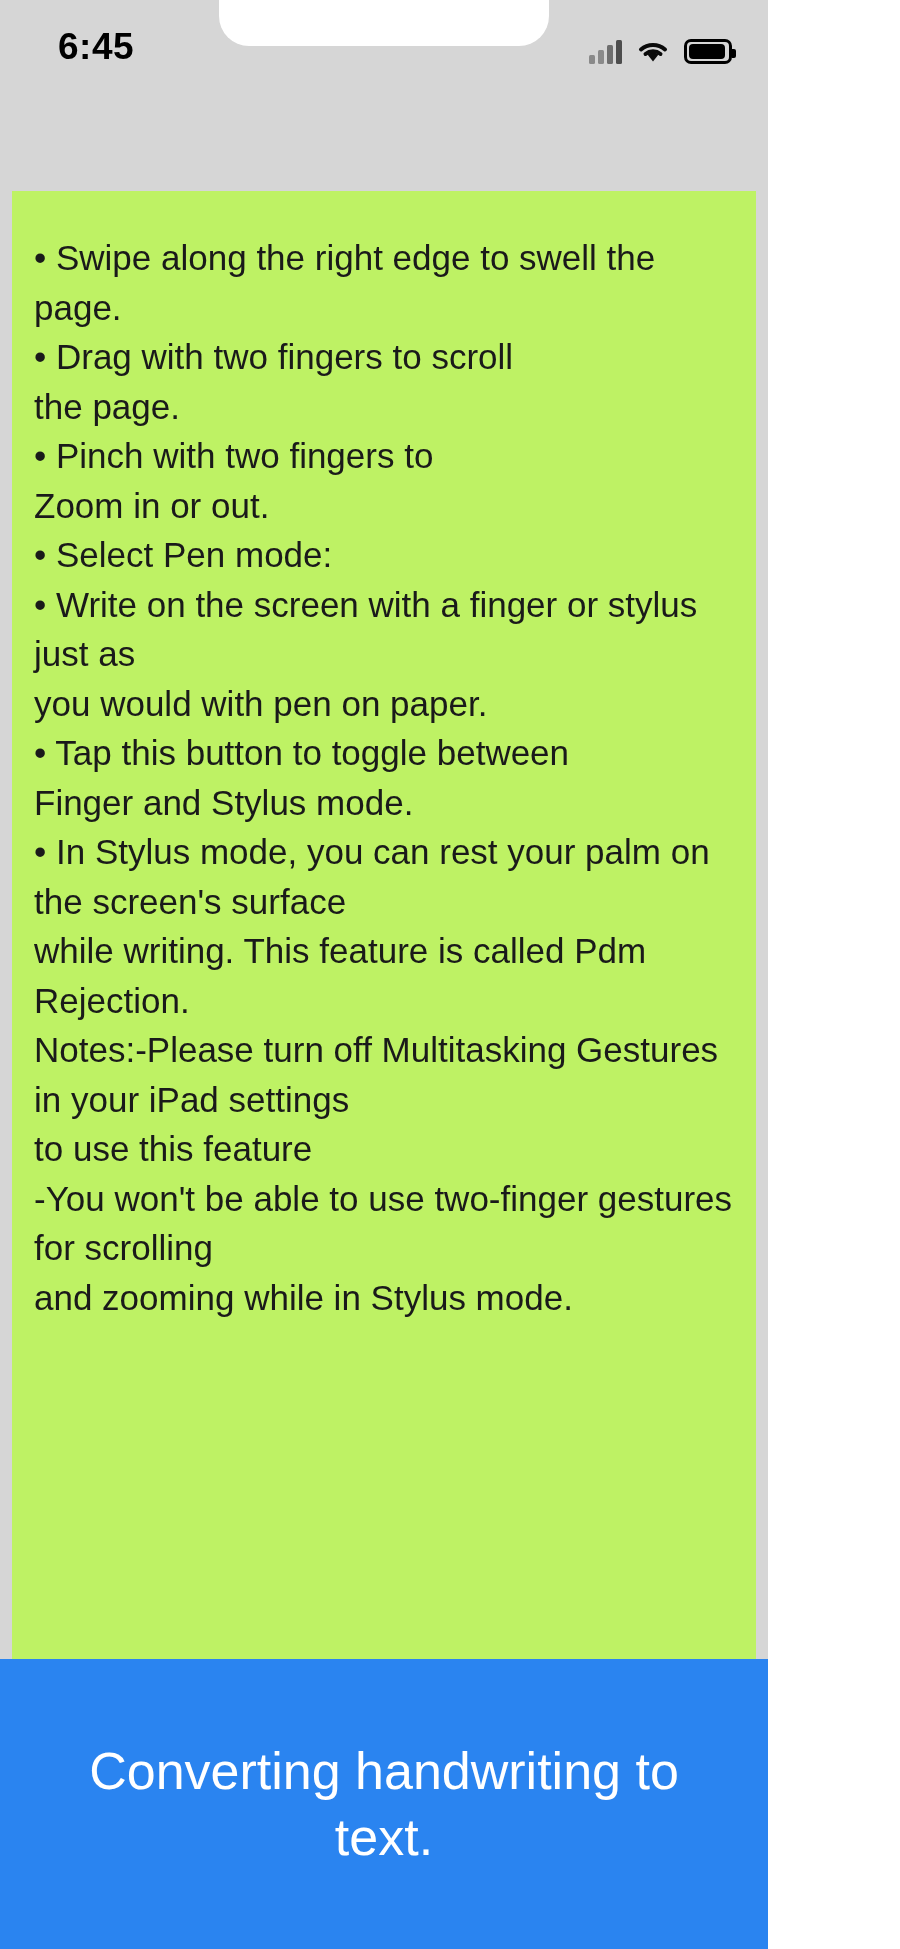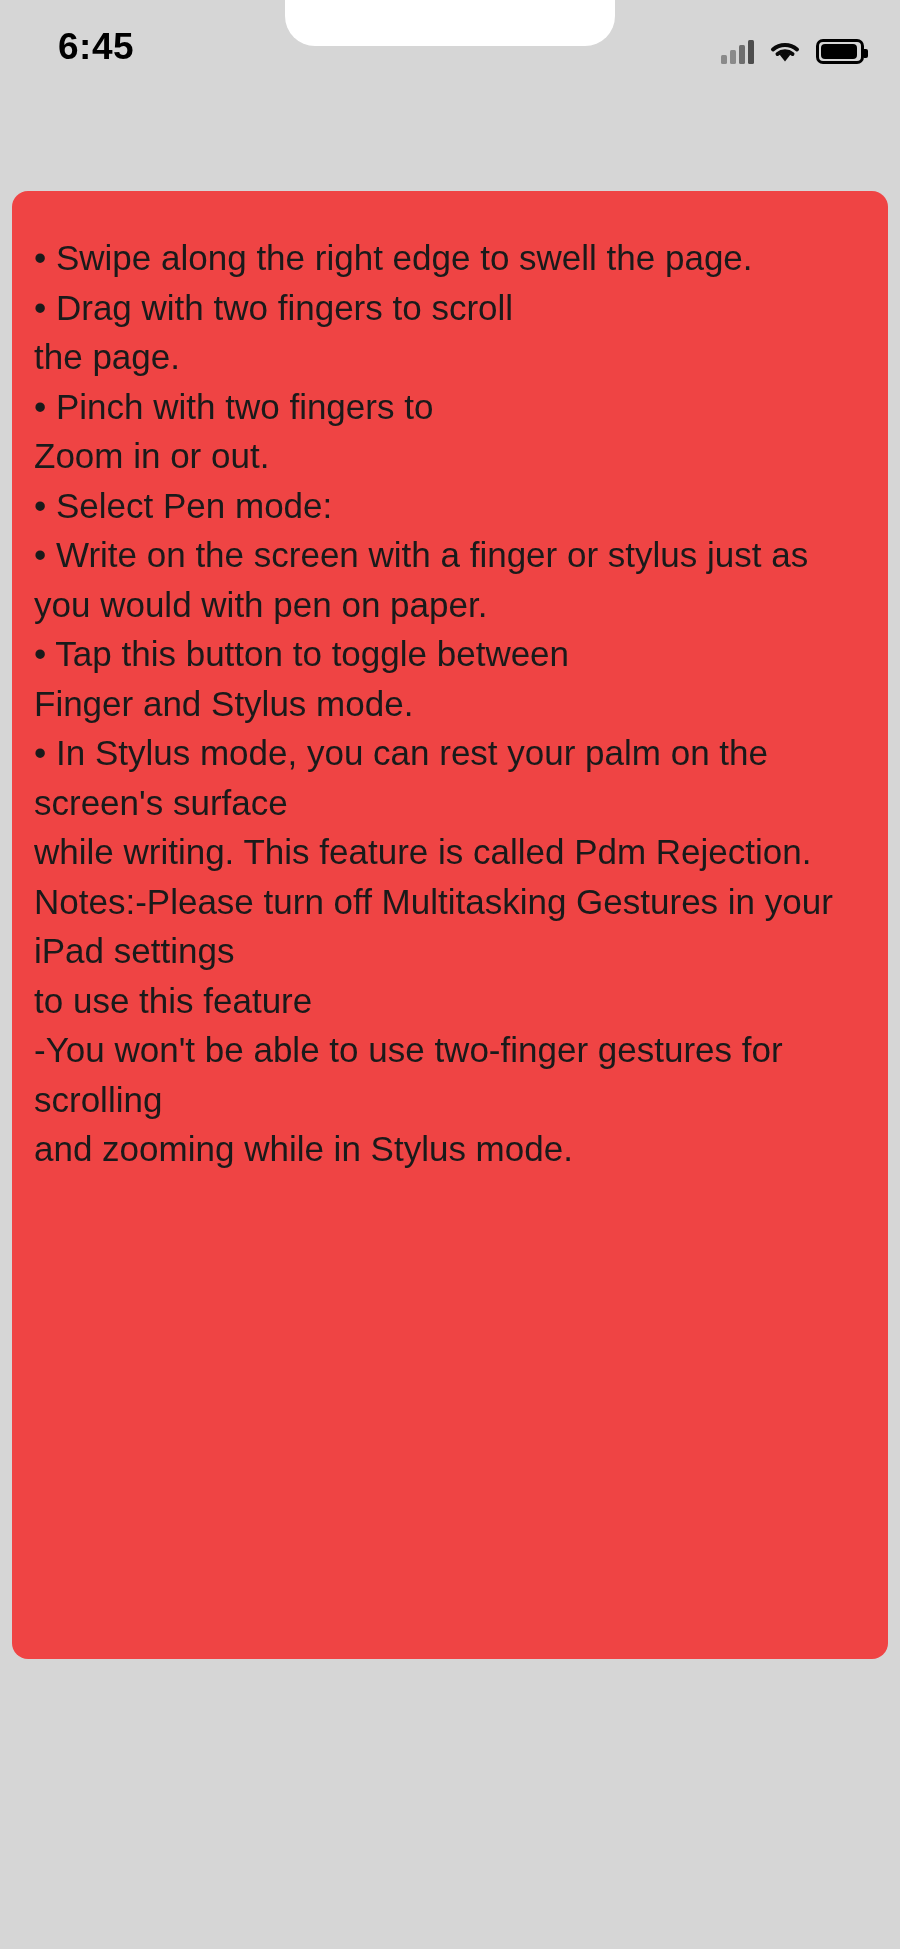--- a/index.html
+++ b/index.html
@@ -9,21 +9,21 @@
   }
   body {
     width: 900px;
     height: 1949px;
     font-family: "Liberation Sans", sans-serif;
     overflow: hidden;
   }
 
   .device {
     position: relative;
-    width: 900px;
+    width: 768px;
     height: 1949px;
     background: #d6d6d6;
     box-sizing: border-box;
     overflow: hidden;
   }
 
   
   .status-bar {
     position: relative;
     height: 108px;
@@ -182,23 +182,22 @@
   .close-btn::before { transform: translate(-50%,-50%) rotate(45deg); }
   .close-btn::after  { transform: translate(-50%,-50%) rotate(-45deg); }
 
   
   .sheet {
     position: absolute;
     left: 12px;
     right: 12px;
     top: 191px;
     bottom: 290px;
-    background: #ef4444;
-    overflow: hidden;
-    border-radius: 16px;
+    background: #bef264;
+    overflow: hidden;
   }
   .doc-text {
     padding: 42px 22px 0 22px;
     font-size: 35px;
     line-height: 49.5px;
     color: #1a1a1a;
     white-space: pre-wrap;
     word-wrap: break-word;
     font-family: "Liberation Sans", sans-serif;
   }
@@ -265,14 +264,17 @@
 • Tap this button to toggle between
 Finger and Stylus mode.
 • In Stylus mode, you can rest your palm on the screen's surface
 while writing. This feature is called Pdm Rejection.
 Notes:-Please turn off Multitasking Gestures in your iPad settings
 to use this feature
 -You won't be able to use two-finger gestures for scrolling
 and zooming while in Stylus mode.</div>
   </div>
 
+  <div class="banner">
+    <div class="banner-text">Converting handwriting to text.</div>
+  </div>
 
 </div>
 
 </body></html>

